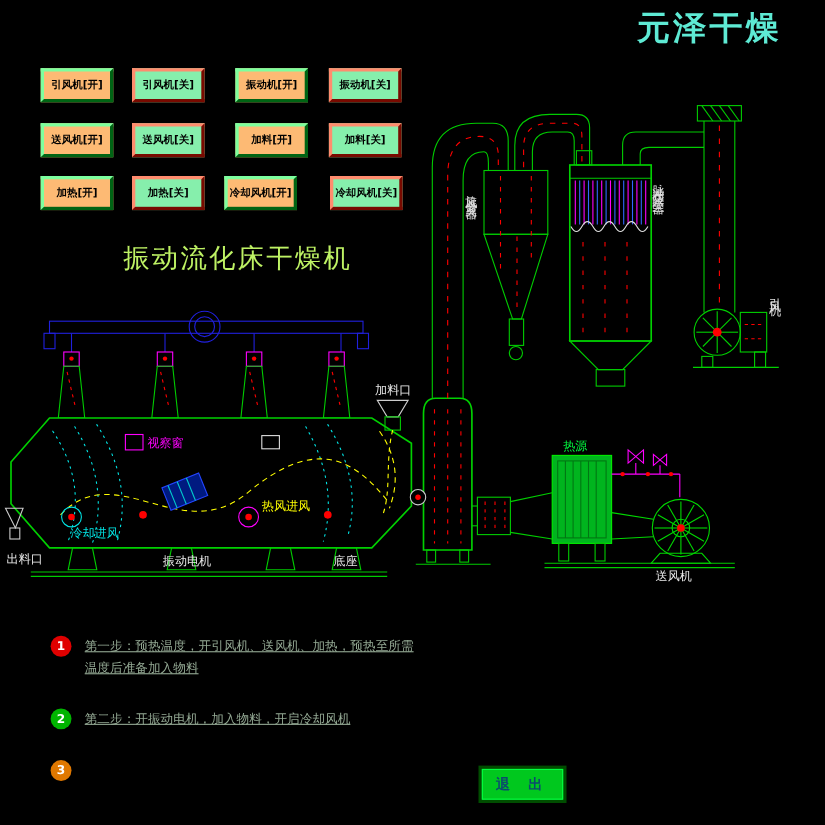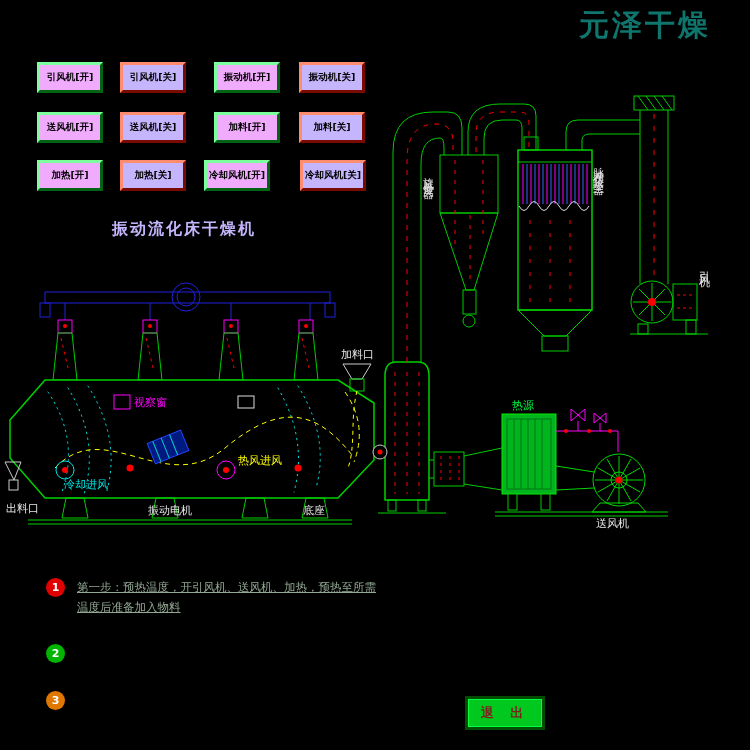--- a/index.html
+++ b/index.html
@@ -4,47 +4,47 @@
 <style>
   * { margin:0; padding:0; box-sizing:border-box; }
   html,body { width:750px; height:750px; background:#000; overflow:hidden;
               font-family:"DejaVu Sans","Liberation Sans",sans-serif; }
   .stage { position:relative; width:750px; height:750px; background:#000; }
 
   .diagram { position:absolute; left:0; top:0; }
   .diagram text { font-size:11px; font-family:"DejaVu Sans","Liberation Sans",sans-serif; }
   .vtext { writing-mode:vertical-rl; letter-spacing:3px; }
 
-  .watermark { position:absolute; left:579px; top:5px; font-size:30px; color:#0f766e;
+  .watermark { position:absolute; left:579px; top:5px; font-size:30px; color:#5eead4;
                letter-spacing:3px; font-weight:bold; }
 
   .btn { position:absolute; width:66px; height:31px; color:#000; font-size:9.5px; font-weight:bold;
          display:flex; align-items:center; justify-content:center; cursor:pointer; white-space:nowrap; }
-  .btn-green { background:#f0abfc;
+  .btn-green { background:#fdba74;
     border-top:3px solid #7dff9e; border-left:3px solid #7dff9e;
     border-bottom:3px solid #006414; border-right:3px solid #006414; }
-  .btn-red { background:#c4b5fd;
+  .btn-red { background:#86efac;
     border-top:3px solid #ff8c6e; border-left:3px solid #ff8c6e;
     border-bottom:3px solid #780a00; border-right:3px solid #780a00; }
 
-  .title { position:absolute; left:112px; top:219px; font-size:16px; font-weight:bold;
-           color:#c4b5fd; letter-spacing:2px; }
+  .title { position:absolute; left:112px; top:219px; font-size:24px; font-weight:normal;
+           color:#bef264; letter-spacing:2px; }
 
   .step { position:absolute; display:flex; gap:12px; align-items:flex-start; }
   .step-num { width:19px; height:19px; border-radius:50%; color:#fff; font-size:11px; font-weight:bold;
               display:flex; align-items:center; justify-content:center; flex:0 0 19px; }
   .step1 .step-num { background:#e00000; }
   .step2 .step-num { background:#00b400; }
   .step3 .step-num { background:#e07800; }
   .step-text { color:#93a893; font-size:11.5px; line-height:1.7; max-width:308px;text-decoration:underline; }
 
   .exit-btn { position:absolute; left:438px; top:699px; width:74px; height:28px;
               background:#00c81e; border:1px solid #00ff40; box-shadow:0 0 0 3px #004d00;
-              color:#7f1d1d; font-size:13px; font-weight:bold; letter-spacing:6px;
-              display:flex; align-items:center; justify-content:center; cursor:pointer;margin-left:30px; }
+              color:#0c4a6e; font-size:13px; font-weight:bold; letter-spacing:6px;
+              display:flex; align-items:center; justify-content:center; cursor:pointer; }
 </style>
 </head>
 <body>
 
 <div class="stage">
 
   <svg class="diagram" width="750" height="750" viewBox="0 0 750 750">
 
     <g stroke="#2020dd" fill="none">
       <rect x="45" y="292" width="285" height="11"></rect>
@@ -358,20 +358,21 @@
   </div>
 
   <div class="title">振动流化床干燥机</div>
 
   <div class="step step1" style="left:46px;top:578px">
     <div class="step-num">1</div>
     <div class="step-text">第一步：预热温度，开引风机、送风机、加热，预热至所需温度后准备加入物料</div>
   </div>
   <div class="step step2" style="left:46px;top:644px">
     <div class="step-num">2</div>
+    <div class="step-text">第二步：开振动电机，加入物料，开启冷却风机</div>
   </div>
   <div class="step step3" style="left:46px;top:691px">
     <div class="step-num">3</div>
   </div>
 
   <div class="exit-btn">退 出</div>
 
 </div>
 
 </body></html>

